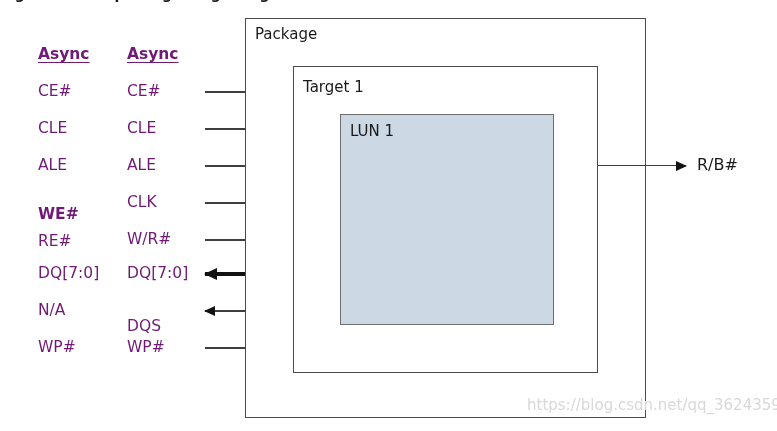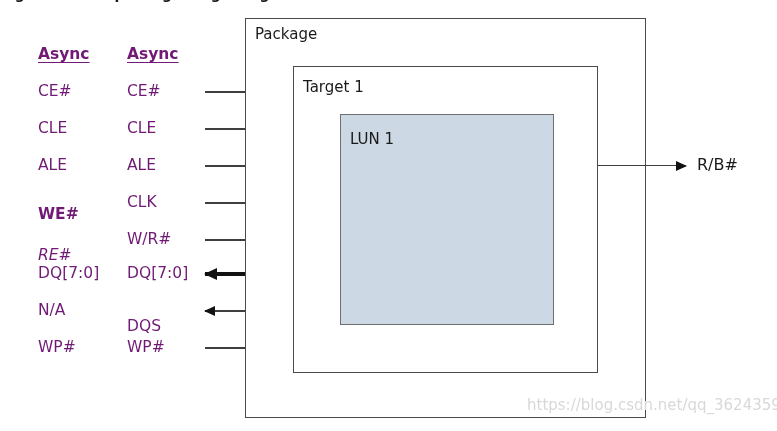--- a/index.html
+++ b/index.html
@@ -65,21 +65,21 @@
   }
   .box-label {
     position: absolute;
     font-size: 15px;
     color: #1a1a1a;
     white-space: nowrap;
     line-height: 1;
   }
   .label-package { left: 255px; top: 27px; }
   .label-target  { left: 303px; top: 80px; }
-  .label-lun     { left: 350px; top: 124px; margin-top: 8px; }
+  .label-lun     { left: 350px; top: 124px; }
 
   
   .sig-line {
     position: absolute;
     left: 205px;
     width: 88px;
     height: 1.4px;
     background: #3f3f3f;
   }
   .sig-line.thick {
@@ -190,21 +190,21 @@
       <div class="sig-col col-async col-header" style="top: 47px;">Async</div>
       <div class="sig-col col-sync col-header" style="top: 47px;">Async</div>
       <div class="sig-col col-async" style="top: 84px;">CE#</div>
       <div class="sig-col col-sync" style="top: 84px;">CE#</div>
       <div class="sig-col col-async" style="top: 121px;">CLE</div>
       <div class="sig-col col-sync" style="top: 121px;">CLE</div>
       <div class="sig-col col-async" style="top: 158px;">ALE</div>
       <div class="sig-col col-sync" style="top: 158px;">ALE</div>
       <div class="sig-col col-async" style="top: 207px; font-weight: bold;">WE#</div>
       <div class="sig-col col-sync" style="top: 195px;">CLK</div>
-      <div class="sig-col col-async" style="top: 248px; font-style: italic;">RE#</div>
+      <div class="sig-col col-async" style="top: 234px;">RE#</div>
       <div class="sig-col col-sync" style="top: 232px;">W/R#</div>
       <div class="sig-col col-async" style="top: 266px;">DQ[7:0]</div>
       <div class="sig-col col-sync" style="top: 266px;">DQ[7:0]</div>
       <div class="sig-col col-async" style="top: 303px;">N/A</div>
       <div class="sig-col col-sync" style="top: 319px;">DQS</div>
       <div class="sig-col col-async" style="top: 340px;">WP#</div>
       <div class="sig-col col-sync" style="top: 340px;">WP#</div>
     </div>
 
   <div id="sig-lines">

